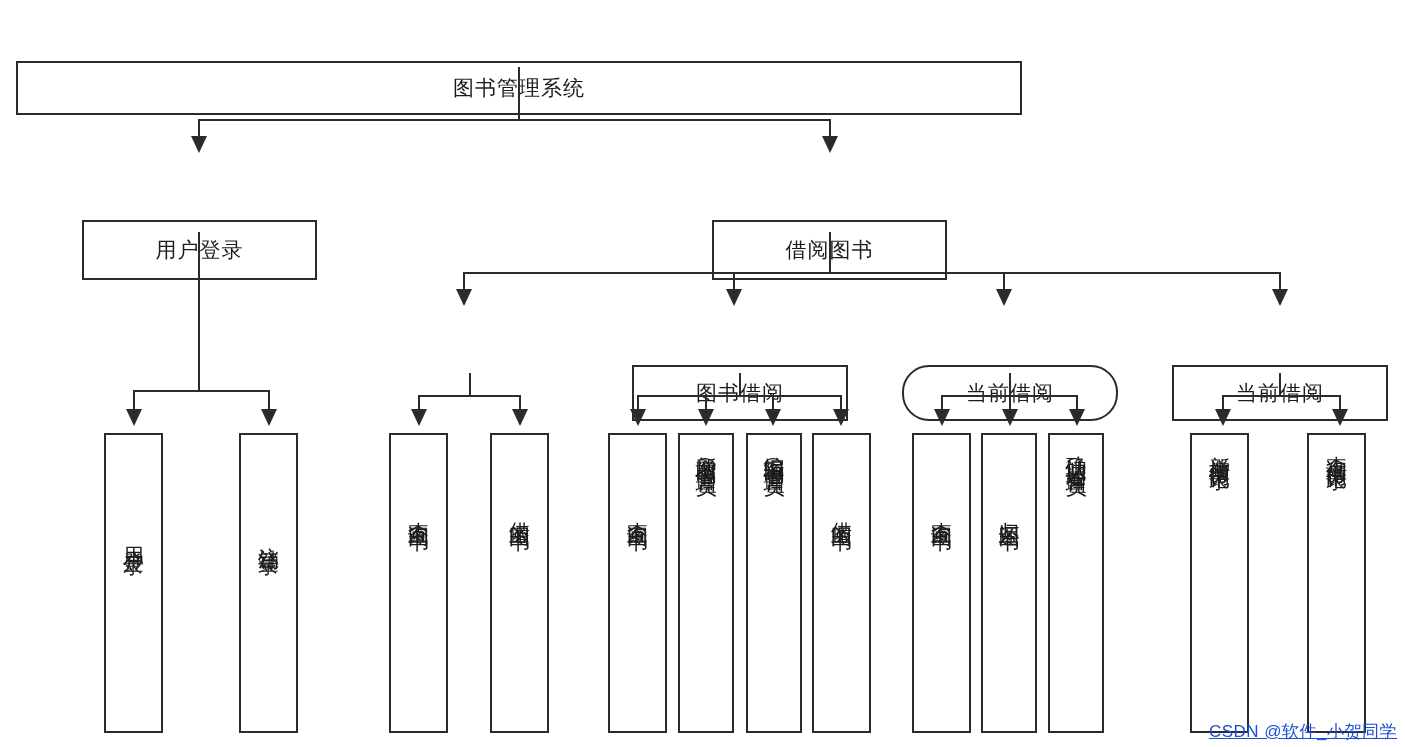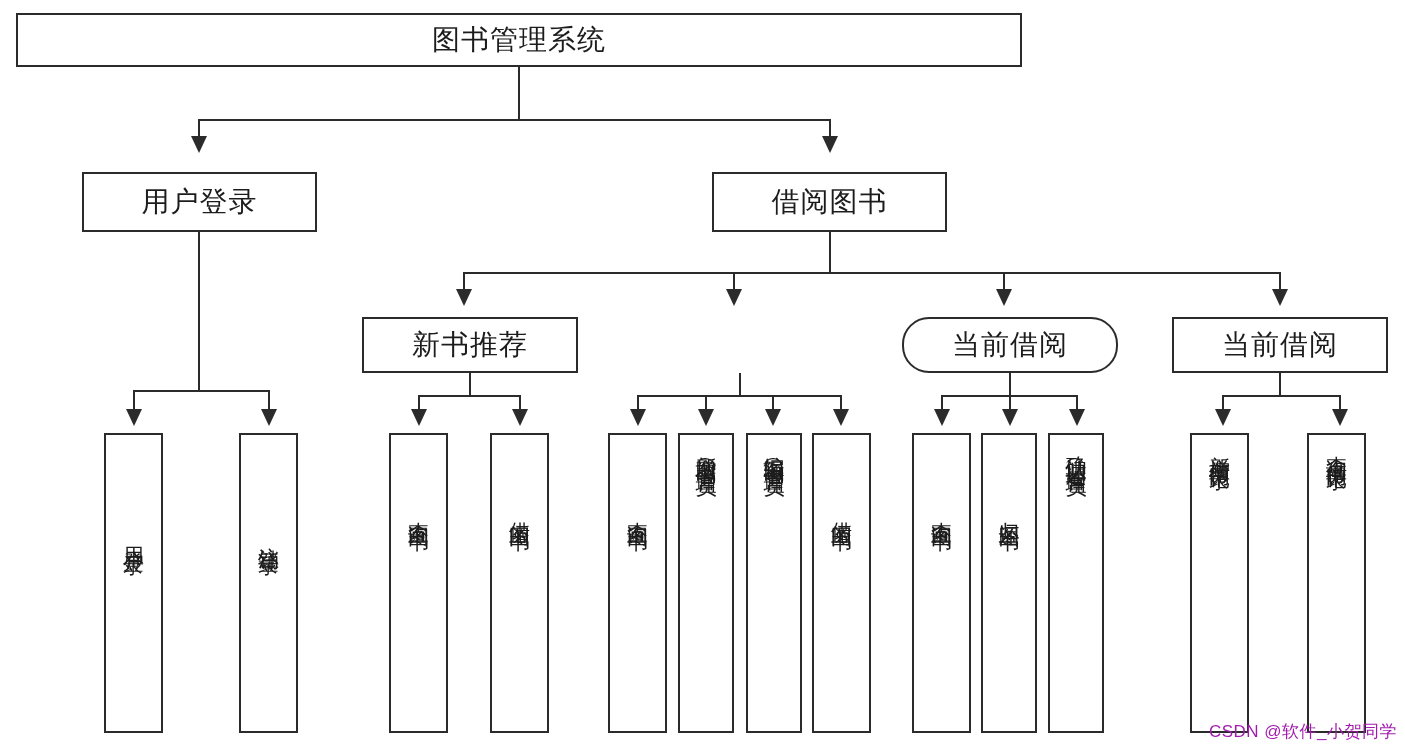--- a/index.html
+++ b/index.html
@@ -23,23 +23,24 @@
     position: absolute;
     box-sizing: border-box;
     border: 2px solid #2b2b2b;
     background: #ffffff;
     display: flex;
     align-items: center;
     justify-content: center;
     color: #1c1c1c;
   }
   .node.horizontal {
-    font-size: 28px;
+    font-size: 21px;
     letter-spacing: 1px;
     line-height: 1.1;
+    margin-top: 48px;
   }
   .node.vertical {
     writing-mode: vertical-rl;
     text-orientation: upright;
     font-size: 21px;
     letter-spacing: 3px;
     line-height: 1.15;
     justify-content: flex-start;
     align-items: center;
     padding-top: 6px;
@@ -64,23 +65,24 @@
     border-right: 8px solid transparent;
     border-top: 17px solid #2b2b2b;
   }
 
   
   #watermark {
     position: absolute;
     right: 8px;
     bottom: 4px;
     font-size: 17px;
-    color: #a21caf;
+    color: #1d4ed8;
     white-space: nowrap;
     letter-spacing: 0.5px;
+    text-decoration: underline;
   }
 </style>
 </head>
 <body>
 
 <div id="canvas">
 
   <div class="node horizontal" style="left:16px; top:13px; width:1006px; height:54px;">图书管理系统</div>
 
   <div class="vline" style="left:518px; top:67px; height:52px;"></div>
@@ -104,21 +106,21 @@
   <div class="hline" style="left:463px; top:272px; width:817px;"></div>
   <div class="vline" style="left:463px; top:272px; height:20px;"></div>
   <div class="vline" style="left:733px; top:272px; height:20px;"></div>
   <div class="vline" style="left:1003px; top:272px; height:20px;"></div>
   <div class="vline" style="left:1279px; top:272px; height:20px;"></div>
   <div class="arrow" style="left:456px; top:289px;"></div>
   <div class="arrow" style="left:726px; top:289px;"></div>
   <div class="arrow" style="left:996px; top:289px;"></div>
   <div class="arrow" style="left:1272px; top:289px;"></div>
 
-  <div class="node horizontal" style="left:362px; top:317px; width:216px; height:56px;">新书推荐</div>
+  <div class="node horizontal" style="left:632px; top:317px; width:216px; height:56px;">图书借阅</div>
   <div class="node horizontal" style="left:902px; top:317px; width:216px; height:56px;border-radius:27px;">当前借阅</div>
   <div class="node horizontal" style="left:1172px; top:317px; width:216px; height:56px;">当前借阅</div>
 
   <div class="vline" style="left:469px; top:373px; height:22px;"></div>
   <div class="hline" style="left:418px; top:395px; width:103px;"></div>
   <div class="vline" style="left:418px; top:395px; height:17px;"></div>
   <div class="vline" style="left:519px; top:395px; height:17px;"></div>
   <div class="arrow" style="left:411px; top:409px;"></div>
   <div class="arrow" style="left:512px; top:409px;"></div>
 

